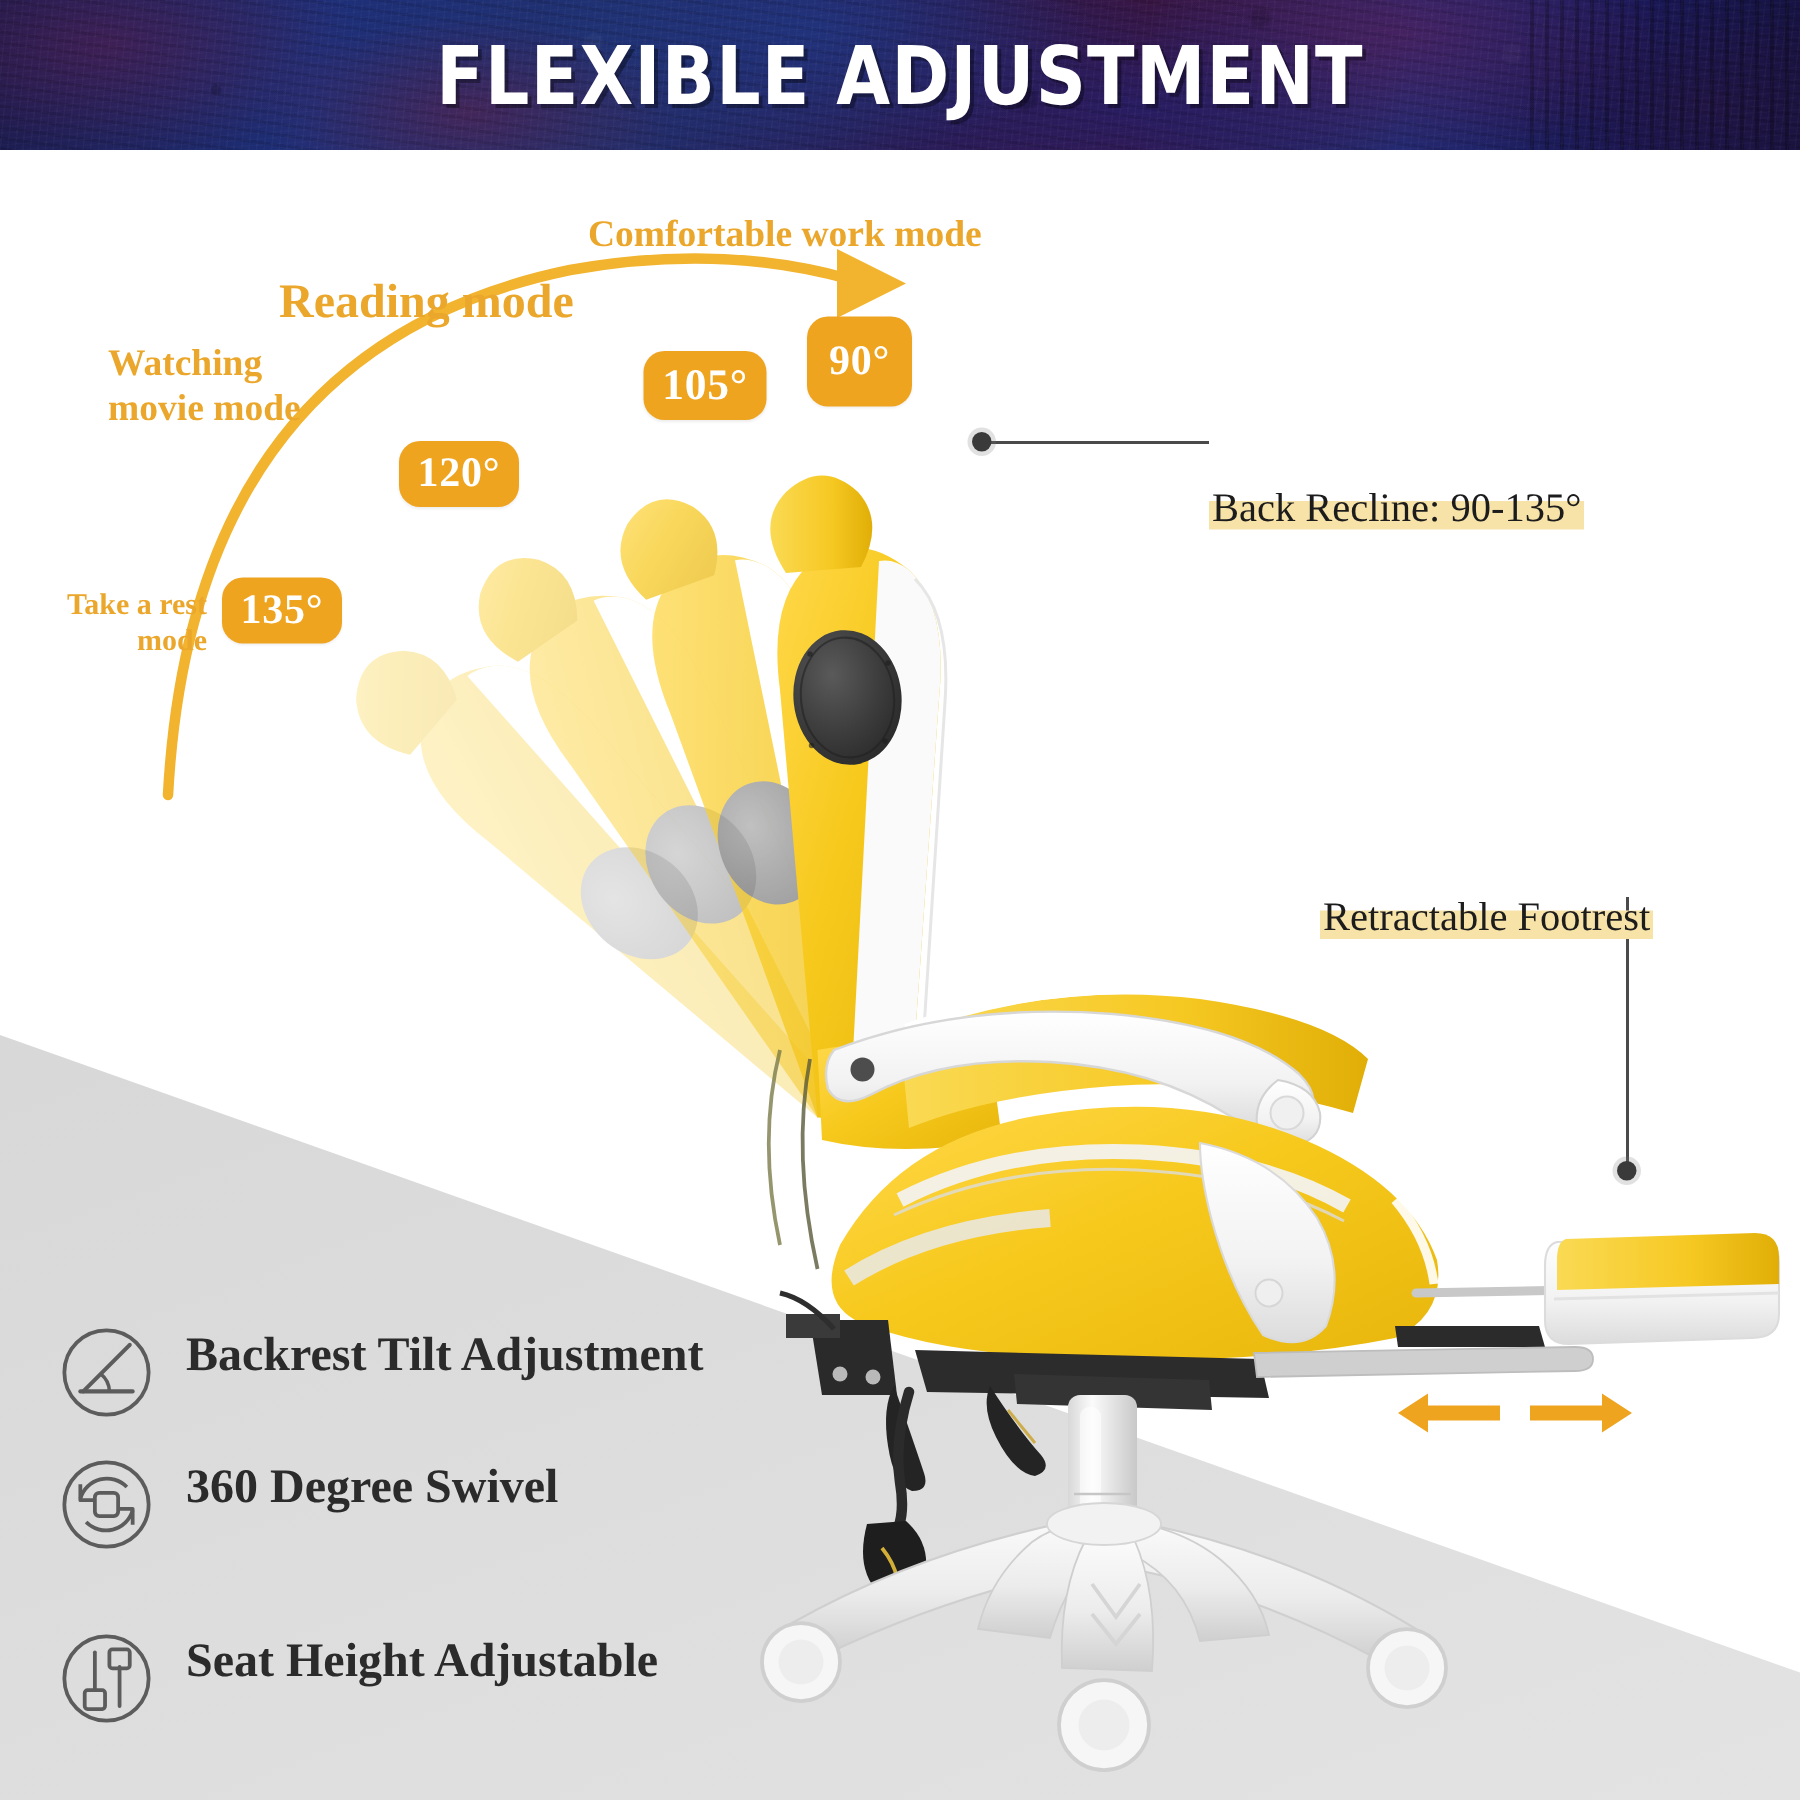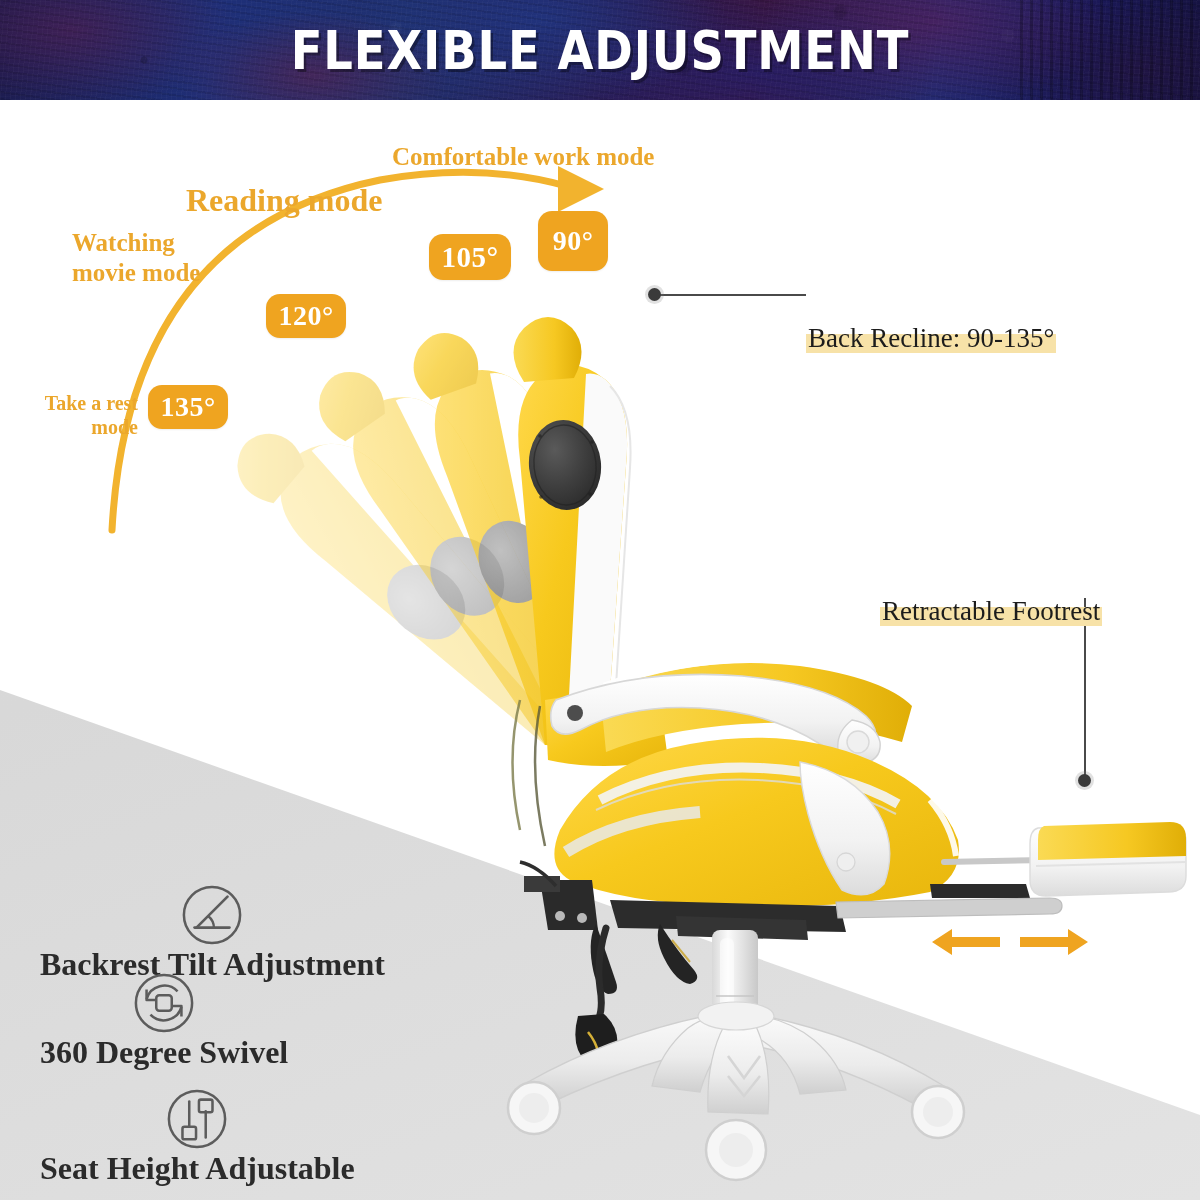--- a/index.html
+++ b/index.html
@@ -79,21 +79,21 @@
 
   .leader{position:absolute;background:#4a4a4a;z-index:5;}
   .leader-h{left:658px;top:294px;width:148px;height:2px;}
   .leader-v{left:1084px;top:598px;width:2px;height:182px;}
   .dot{position:absolute;width:13px;height:13px;border-radius:50%;background:#3a3a3a;
     box-shadow:0 0 0 3px rgba(120,120,120,.22);z-index:6;}
   .dot-back{left:648px;top:288px;}
   .dot-foot{left:1078px;top:774px;}
 
   
-  .feat{position:absolute;display:flex;align-items:center;z-index:7;flex-direction:column;}
+  .feat{position:absolute;display:flex;align-items:flex-start;gap:22px;z-index:7;}
   .feat1{left:40px;top:884px;}
   .feat2{left:40px;top:972px;}
   .feat3{left:40px;top:1088px;}
   .feat-icon{width:62px;height:62px;flex:0 0 62px;}
   .feat-label{font-family:"Liberation Serif",serif;font-weight:bold;font-size:32px;color:#2b2b2b;white-space:nowrap;}
 
   
   .fr-arrows{position:absolute;left:930px;top:925px;width:160px;height:34px;z-index:7;}
 
   

